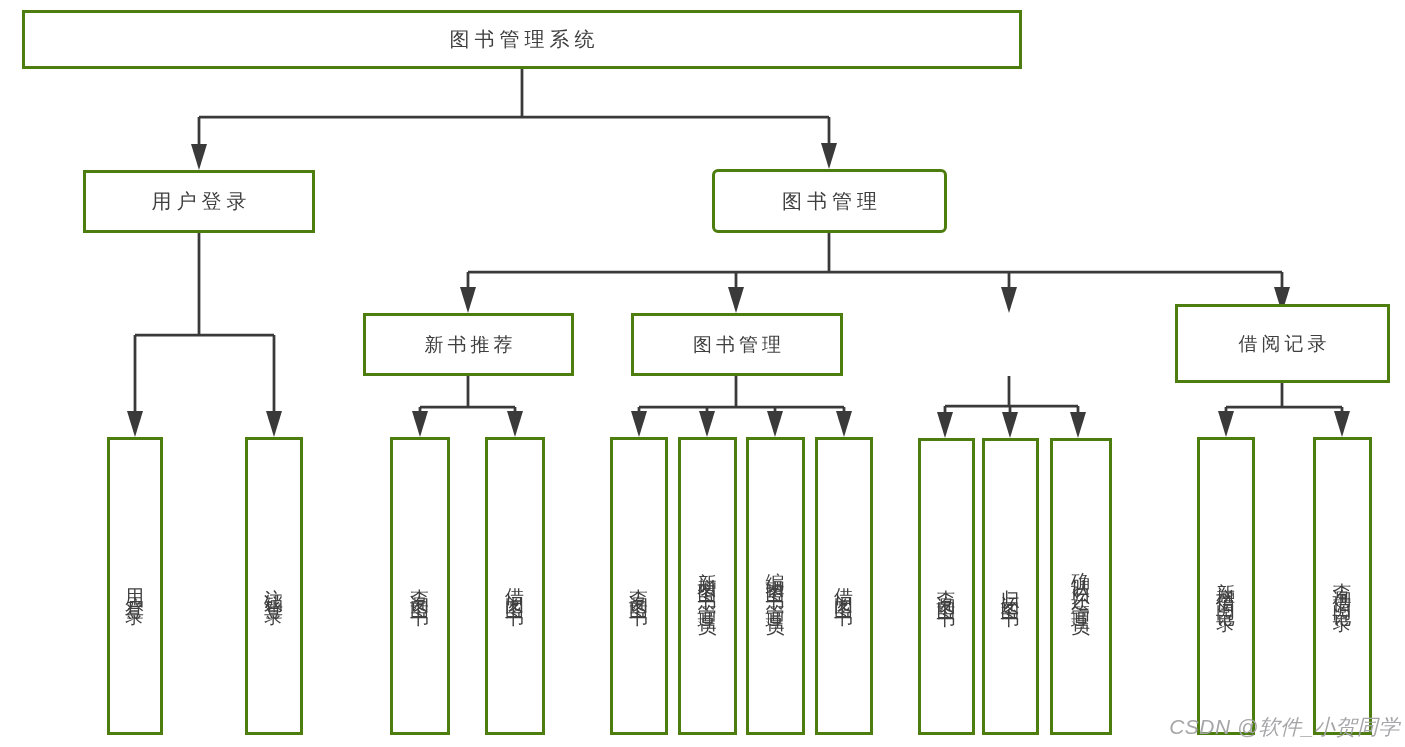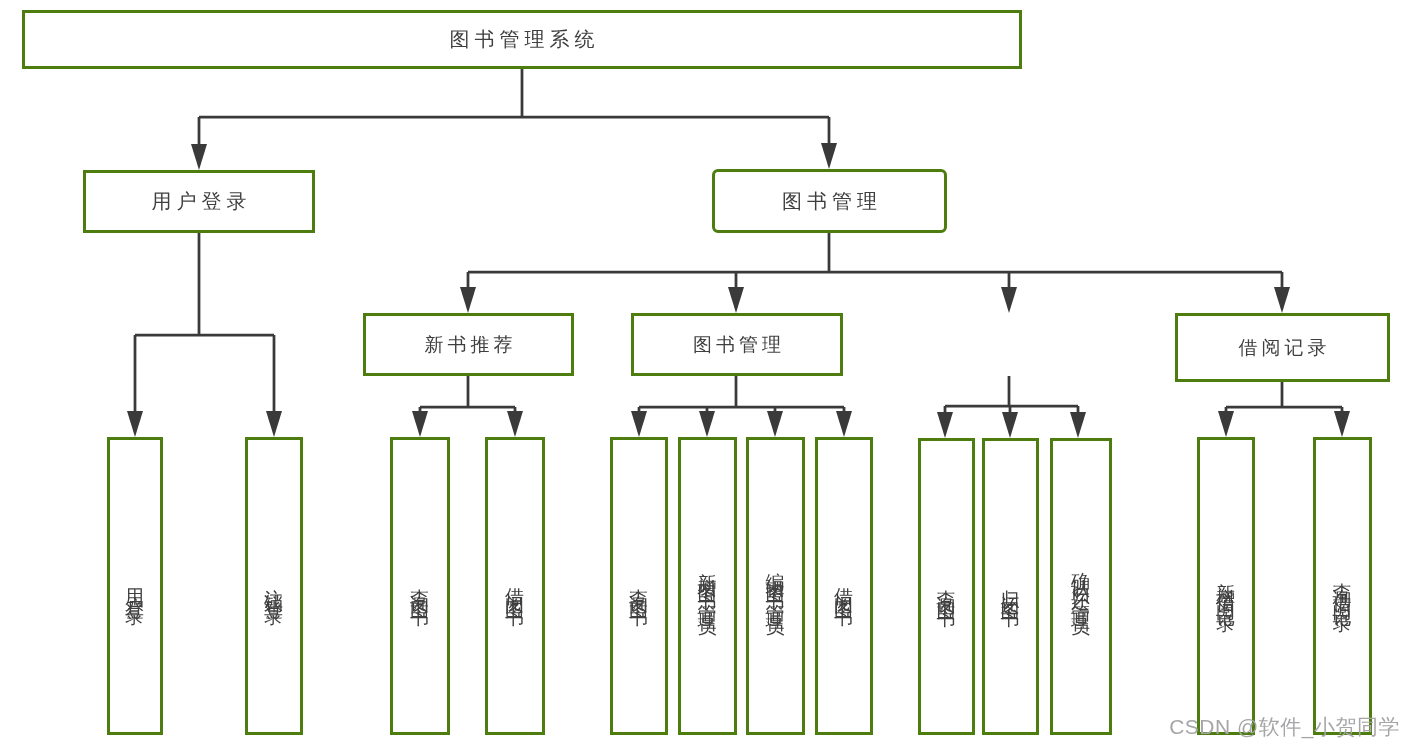--- a/index.html
+++ b/index.html
@@ -14,21 +14,21 @@
     color:#3f3f3f;
   }
   .hbox{font-size:20px;letter-spacing:5px;text-indent:5px;white-space:nowrap;}
   .hbox.small{font-size:19px;letter-spacing:4px;text-indent:4px;}
   .vbox{
     writing-mode:vertical-rl;font-size:19px;letter-spacing:0.34em;
     line-height:1;white-space:nowrap;
   }
   .watermark{
     position:absolute;right:5px;bottom:6px;font-size:21px;color:#a6a6a9;
-    letter-spacing:0.5px;white-space:nowrap;
+    letter-spacing:0.5px;white-space:nowrap;font-style:italic;
   }
 </style>
 </head>
 <body>
 
 <div class="stage">
 
   <svg class="wires" width="1405" height="747" viewBox="0 0 1405 747" aria-hidden="true">
     <g stroke="#3a3a3a" stroke-width="2.75" fill="none">
 
@@ -79,21 +79,21 @@
   <div class="node hbox" style="left:712px;top:169px;width:235px;height:64px;border-radius:6px;">
     <span>图书管理</span>
   </div>
 
   <div class="node hbox small" style="left:363px;top:313px;width:211px;height:63px;">
     <span>新书推荐</span>
   </div>
   <div class="node hbox small" style="left:631px;top:313px;width:212px;height:63px;">
     <span>图书管理</span>
   </div>
-  <div class="node hbox small" style="left:1175px;top:313px;width:215px;height:69px;">
+  <div class="node hbox small" style="left:1175px;top:304px;width:215px;height:79px;">
     <span>借阅记录</span>
   </div>
 
   <div class="node vbox" style="left:107px;top:437px;width:56px;height:298px;">
     <span>用户登录</span>
   </div>
   <div class="node vbox" style="left:245px;top:437px;width:58px;height:298px;">
     <span>注销登录</span>
   </div>
 

